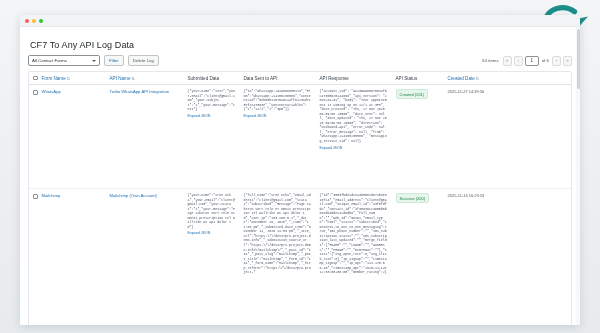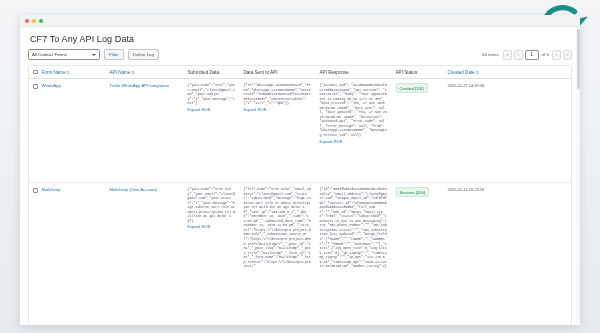--- a/index.html
+++ b/index.html
@@ -20,21 +20,21 @@
     background:#ffffff; border-radius:5px 5px 0 0;
     box-shadow:0 2px 10px rgba(40,55,70,.16); overflow:hidden; z-index:2; }
   .titlebar { height:12px; background:#f2f3f4; border-bottom:1px solid #e7e8ea;
     display:flex; align-items:center; padding-left:5px; gap:3px; }
   .dot { width:4px; height:4px; border-radius:50%; }
   .dot.r{background:#ff5f57;} .dot.y{background:#febc2e;} .dot.g{background:#28c840;}
 
   .content { background:#fff; height:298px; padding:5px 8px 0 8px; overflow:hidden; }
 
   .page-title { font-size:9px; color:#1d2327; font-weight:400; letter-spacing:.1px;
-    margin:2px 0 5px 2px; }
+    margin:8px 0 5px 2px; }
 
   
   .toolbar { display:flex; align-items:center; gap:4px; margin-bottom:5px; position:relative; }
   .select { width:72px; height:11px; border:1px solid #8c8f94; border-radius:2px;
     background:#fff; font-size:4.4px; color:#2c3338; display:flex; align-items:center;
     padding:0 3px; justify-content:space-between; }
   .caret { width:0;height:0;border-left:2px solid transparent;border-right:2px solid transparent;
     border-top:2.5px solid #555; }
   .btn { height:11px; border:1px solid #c3c4c7; border-radius:2px; background:#f6f7f7;
     font-size:4.4px; color:#2271b1; display:flex; align-items:center; padding:0 4px; }

